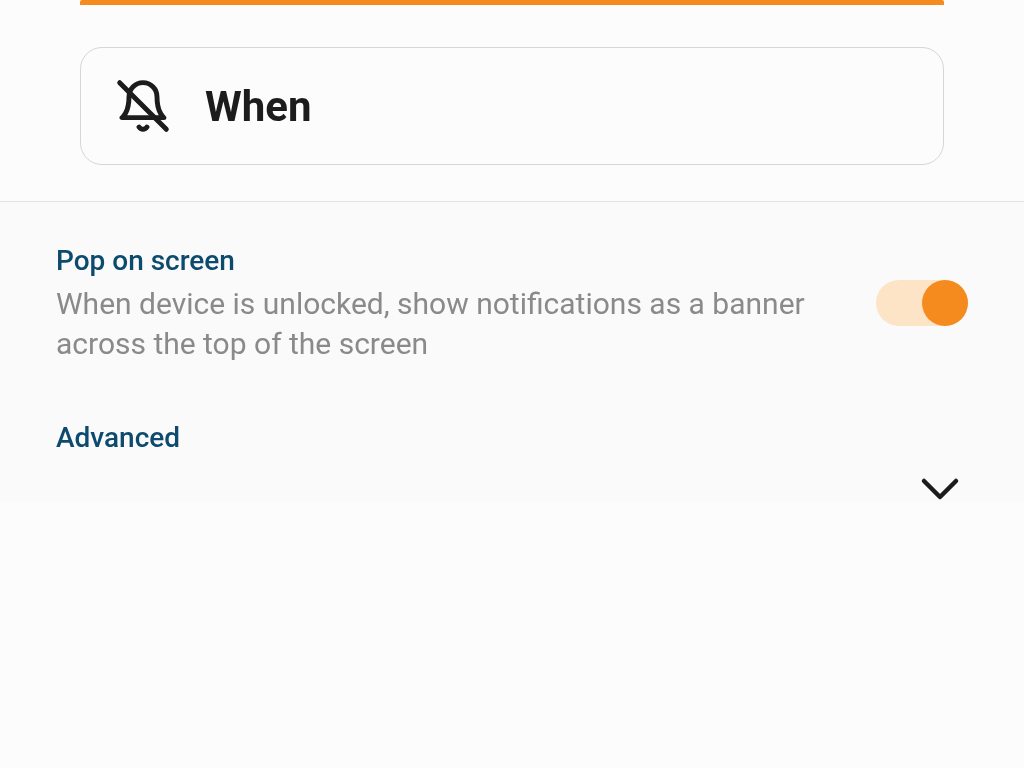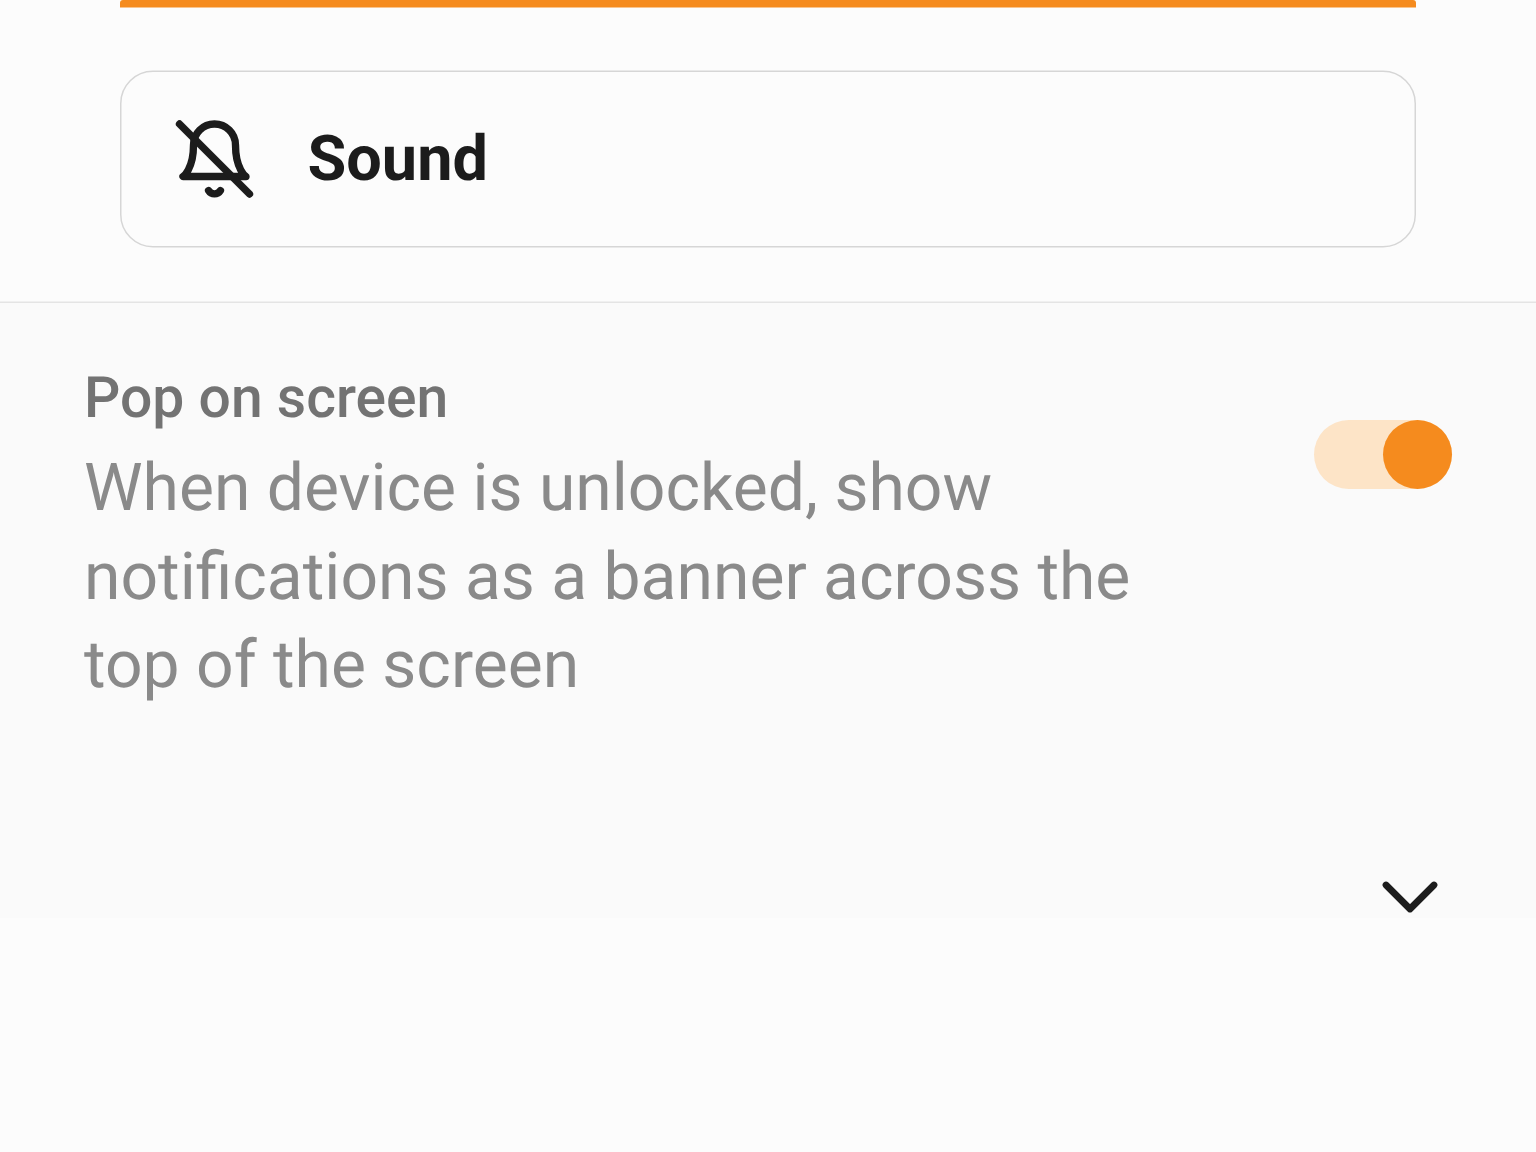--- a/index.html
+++ b/index.html
@@ -53,28 +53,28 @@
     display: flex;
     align-items: flex-start;
     justify-content: space-between;
     margin-bottom: 56px;
   }
   .setting-text {
     flex: 1;
     padding-right: 30px;
   }
   .setting-title {
-    font-size: 38px;
+    font-size: 28px;
     font-weight: 500;
-    color: #737373;
+    color: #0c4a6e;
     line-height: 1.2;
     margin-bottom: 6px;
   }
   .setting-desc {
-    font-size: 44px;
+    font-size: 30px;
     font-weight: 400;
     color: #8a8a8a;
     line-height: 1.35;
     max-width: 760px;
   }
   .toggle {
     position: relative;
     width: 92px;
     height: 46px;
     border-radius: 46px;
@@ -109,40 +109,41 @@
   <div class="orange-bar"></div>
 
   <div class="other-card">
     <span class="other-icon">
       <svg viewBox="0 0 24 24" fill="none" stroke="#1c1c1c" stroke-width="2.1" stroke-linecap="round" stroke-linejoin="round">
         <path d="M18 8a6 6 0 0 0-12 0c0 7-3 9-3 9h18s-3-2-3-9"></path>
         <path d="M13.7 21a2 2 0 0 1-3.4 0"></path>
         <line x1="2" y1="2" x2="22" y2="22"></line>
       </svg>
     </span>
-    <span class="other-label">Sound</span>
+    <span class="other-label">When</span>
   </div>
 </div>
 
 <div class="divider"></div>
 
 <div class="settings-area">
 
   <div class="setting-row">
     <div class="setting-text">
       <div class="setting-title">Pop on screen</div>
       <div class="setting-desc">When device is unlocked, show notifications as a banner across the top of the screen</div>
     </div>
     <div class="toggle">
       <div class="toggle-knob"></div>
     </div>
   </div>
 
   <div class="setting-row">
     <div class="setting-text">
+      <div class="setting-title">Advanced</div>
     </div>
     <span class="chevron">
       <svg viewBox="0 0 44 30" fill="none" stroke="#1c1c1c" stroke-width="4.5" stroke-linecap="round" stroke-linejoin="round">
         <polyline points="6,8 22,24 38,8"></polyline>
       </svg>
     </span>
   </div>
 
 </div>
 

